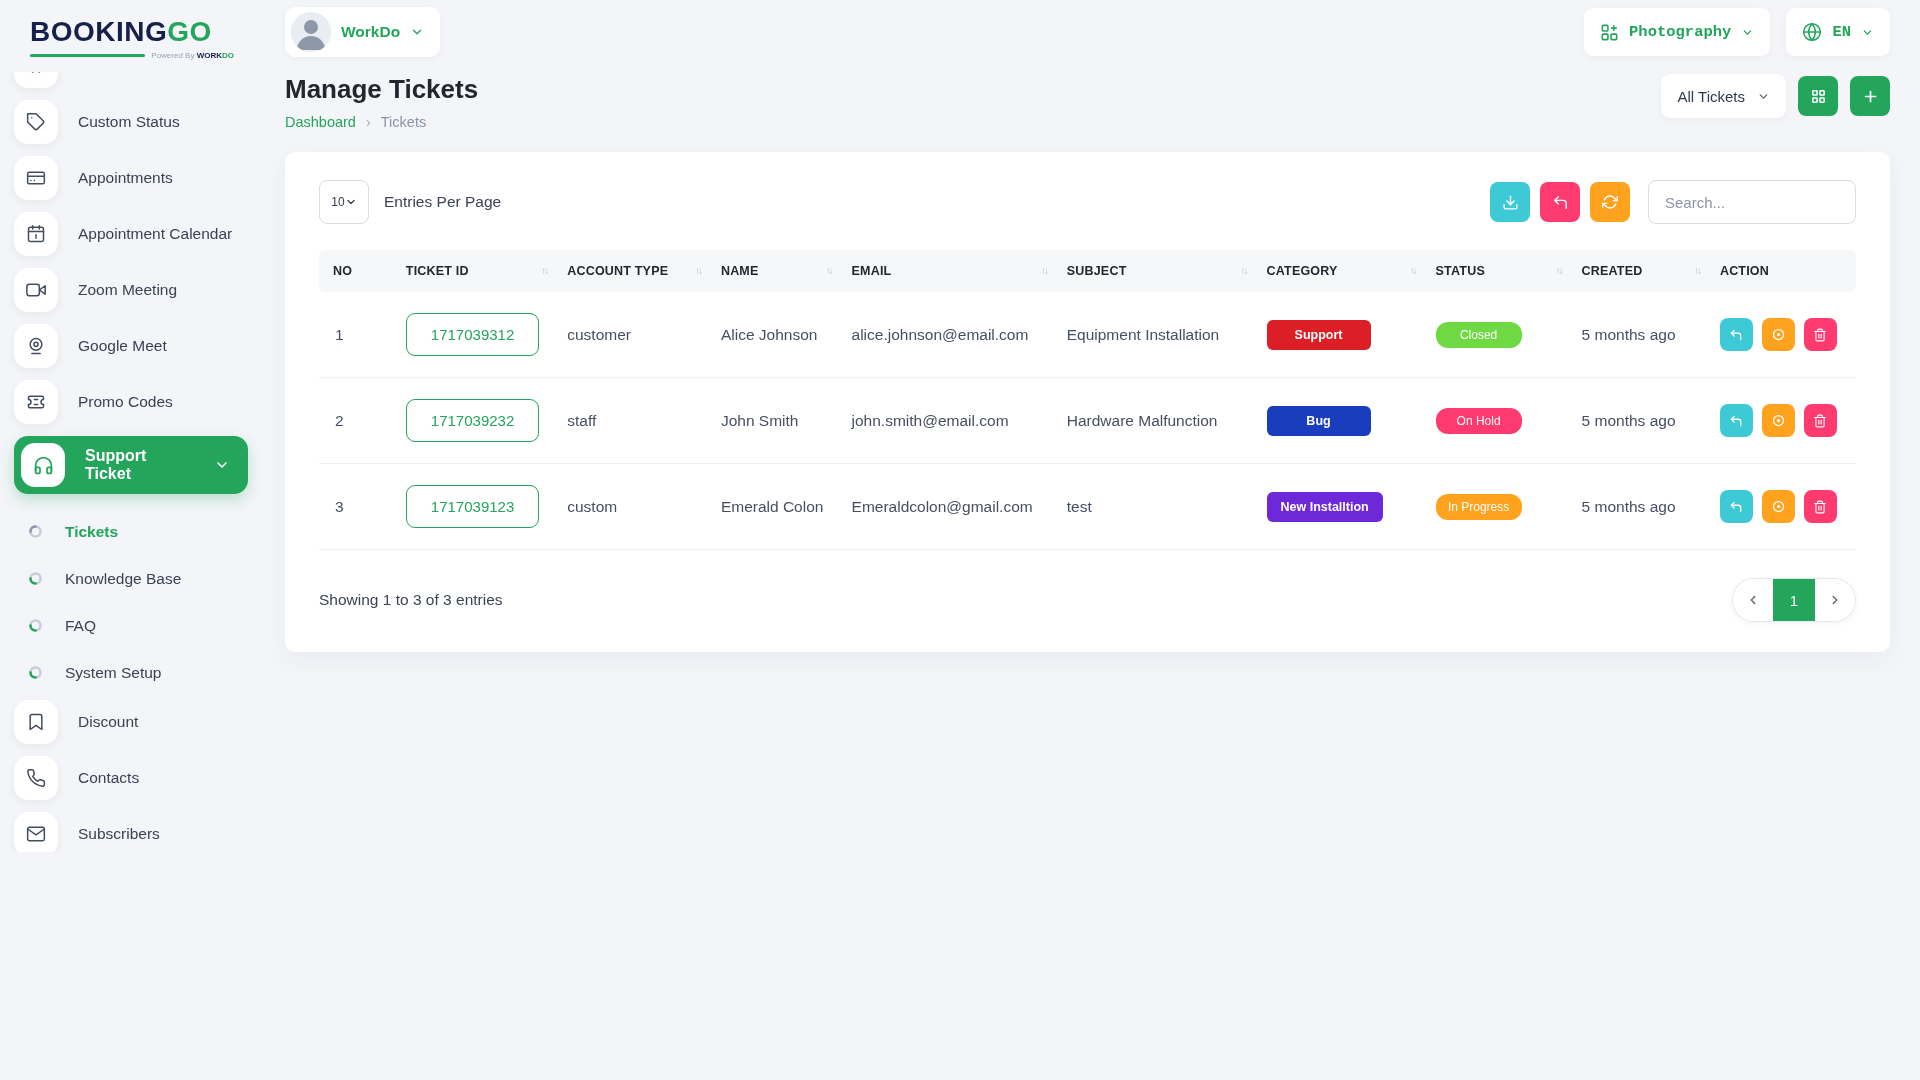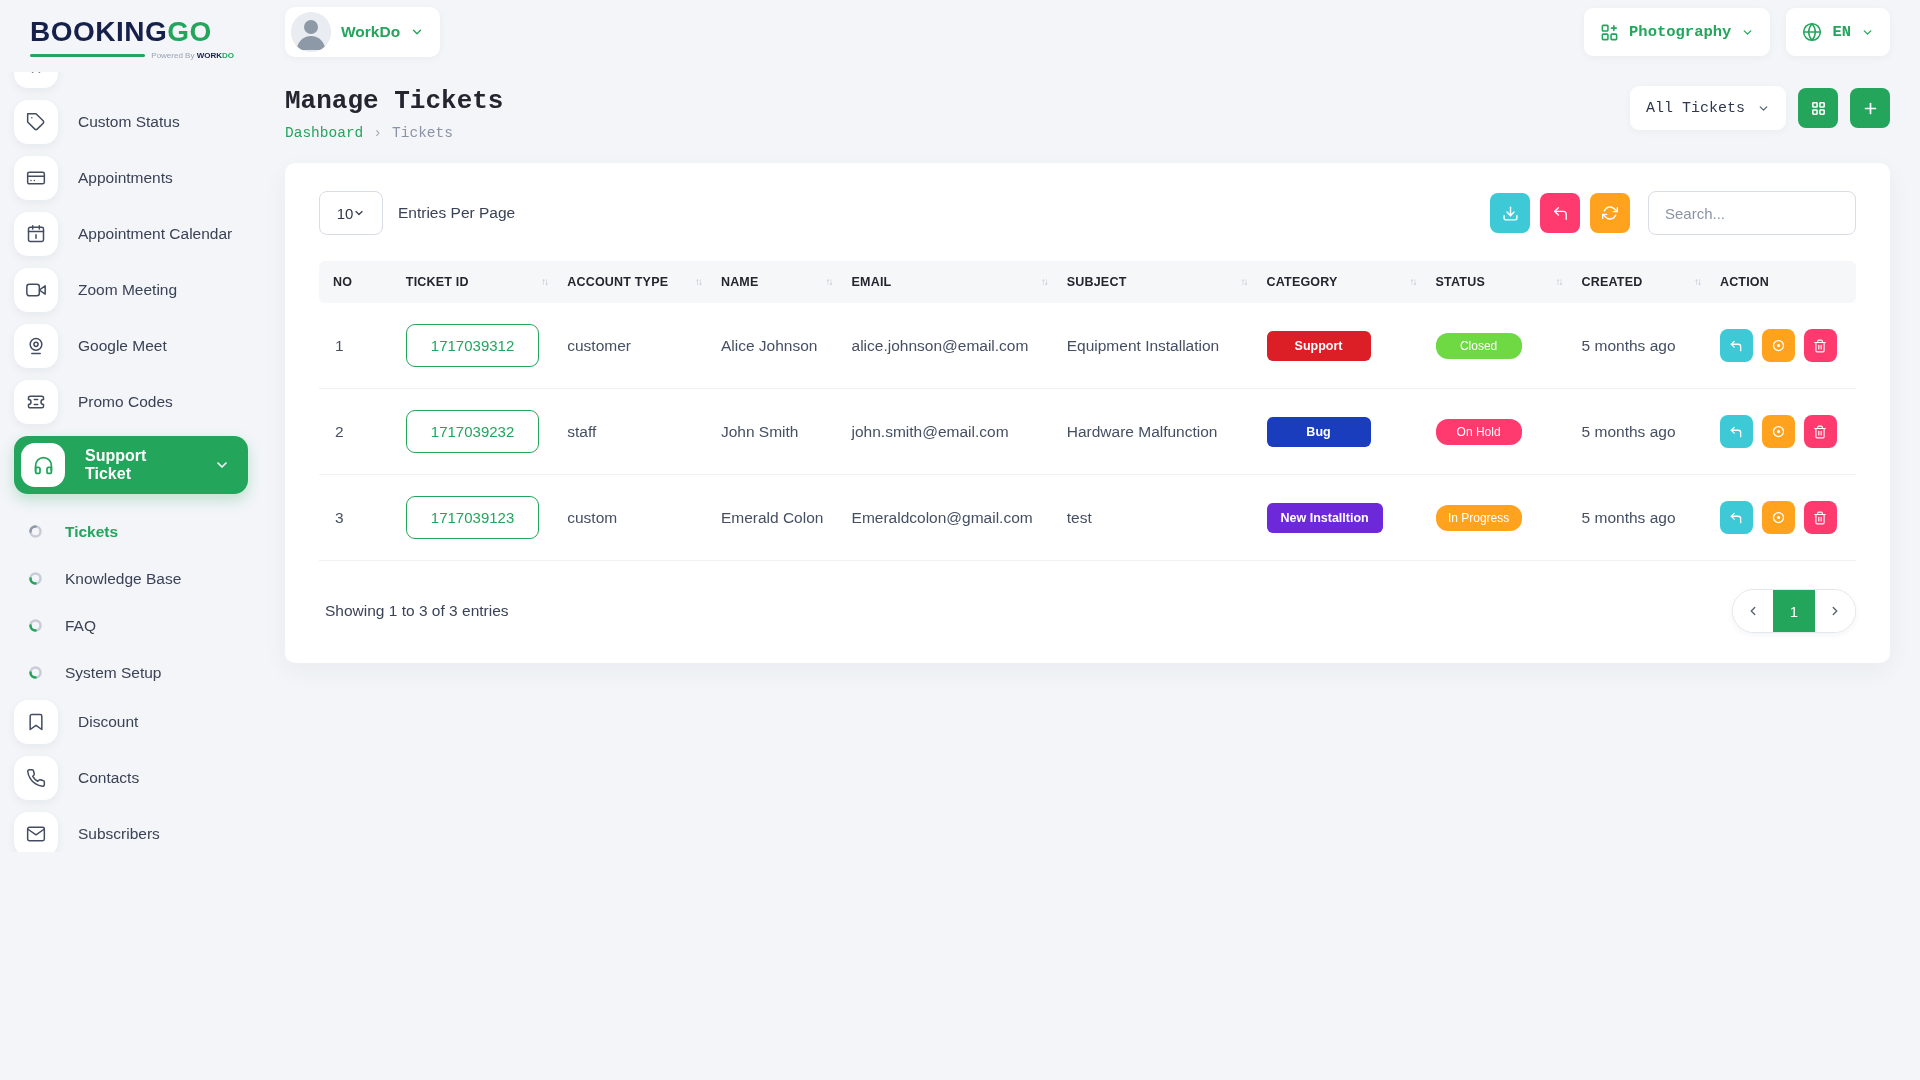--- a/index.html
+++ b/index.html
@@ -56,34 +56,34 @@
 
   .topbar { height: 52px; margin-top: 6px; display: flex; align-items: center; justify-content: space-between; }
   .user-pill { background: #fff; border-radius: 10px; padding: 5px 16px 5px 6px; display: flex; align-items: center; gap: 10px; cursor: pointer; box-shadow: 0 2px 8px rgba(25,40,70,.04); }
   .avatar { width: 40px; height: 40px; border-radius: 50%; overflow: hidden; background: #e9edf1; }
   .user-name { color: #23A55C; font-size: 15.5px; font-weight: 600; }
   .green { color: #23A55C; }
   .top-right { display: flex; gap: 16px; font-family: Liberation Mono, monospace; }
   .pill-btn { background: #fff; border: none; border-radius: 9px; padding: 0 16px; height: 48px; display: flex; align-items: center; gap: 10px; cursor: pointer; box-shadow: 0 2px 8px rgba(25,40,70,.04); font-family: inherit; }
   .pill-btn .pill-label { color: #23A55C; font-size: 15.5px; font-weight: 600; }
 
-  .page-head { margin-top: 28px; display: flex; justify-content: space-between; align-items: flex-start; font-family: Liberation Mono, monospace; }
+  .page-head { margin-top: 16px; display: flex; justify-content: space-between; align-items: flex-start; }
   .page-title { font-size: 26px; font-weight: 700; color: #23262f; }
   .breadcrumb { margin-top: 9px; display: flex; align-items: center; gap: 10px; font-size: 14.5px; }
   .crumb-link { color: #23A55C; text-decoration: none; cursor: pointer; }
   .crumb-sep { color: #a3abb8; }
   .crumb-current { color: #8a94a6; }
   .head-controls { display: flex; align-items: center; gap: 12px; }
   .filter-pill { background: #fff; border: none; border-radius: 9px; height: 44px; padding: 0 16px; display: flex; align-items: center; gap: 12px; font-size: 15px; color: #2e384d; cursor: pointer; box-shadow: 0 2px 8px rgba(25,40,70,.04); font-family: inherit; justify-content: flex-end; }
   .sq-btn { width: 40px; height: 40px; border: none; border-radius: 8px; background: #23A55C; color: #fff; display: flex; align-items: center; justify-content: center; cursor: pointer; }
 
   
   .card { margin-top: 22px; background: #fff; border-radius: 10px; padding: 28px 34px 30px; box-shadow: 0 8px 24px rgba(30,55,90,.05); }
   .card-toolbar { display: flex; align-items: center; }
-  .per-page { width: 64px; height: 44px; border: 1px solid #d8dce3; border-radius: 8px; display: flex; align-items: center; justify-content: center; font-size: 15px; color: #2e384d; cursor: pointer; background: #fff; }
+  .per-page { width: 50px; height: 44px; border: 1px solid #d8dce3; border-radius: 8px; display: flex; align-items: center; justify-content: center; font-size: 12px; color: #2e384d; cursor: pointer; background: #fff; }
   .entries-label { margin-left: 15px; font-size: 15.5px; color: #3a4255; }
   .toolbar-spacer { flex: 1; }
   .act-sq { width: 40px; height: 40px; border: none; border-radius: 8px; color: #fff; display: flex; align-items: center; justify-content: center; cursor: pointer; margin-left: 10px; }
   .search-input { margin-left: 18px; width: 208px; height: 44px; border: 1px solid #d8dce3; border-radius: 8px; padding: 0 16px; font-size: 15px; font-family: inherit; color: #3a4255; outline: none; background: #fff; }
   .search-input::placeholder { color: #8a94a6; }
 
   table { width: 100%; border-collapse: collapse; margin-top: 26px; }
   thead th { background: #f6f7f9; text-align: left; font-size: 12.5px; font-weight: 700; color: #23262f; padding: 14px 10px; letter-spacing: .2px; white-space: nowrap; }
   thead th:first-child { border-radius: 6px 0 0 6px; padding-left: 14px; }
   thead th:last-child { border-radius: 0 6px 6px 0; }
@@ -92,21 +92,21 @@
   tbody td:first-child { padding-left: 16px; }
   .ticket-id-btn { border: 1.5px solid #23A55C; background: transparent; color: #23A55C; border-radius: 9px; padding: 12px 24px; font-size: 15px; font-family: inherit; cursor: pointer; }
   .badge-cat { display: inline-block; min-width: 104px; text-align: center; padding: 8px 14px; border-radius: 6px; color: #fff; font-size: 12.5px; font-weight: 600; }
   .badge-status { display: inline-block; min-width: 86px; text-align: center; padding: 6px 12px; border-radius: 12px; color: #fff; font-size: 12px; font-weight: 500; }
   .row-actions { display: flex; gap: 9px; }
   .row-act { width: 33px; height: 33px; border: none; border-radius: 8px; color: #fff; display: flex; align-items: center; justify-content: center; cursor: pointer; }
   .bg-teal { background: #3EC9D6; }
   .bg-pink { background: #FF3A6E; }
   .bg-orange { background: #FFA21D; }
 
-  .card-footer { display: flex; justify-content: space-between; align-items: center; margin-top: 28px; margin-left: 6px; }
+  .card-footer { display: flex; justify-content: space-between; align-items: center; margin-top: 28px; }
   .showing { font-size: 15.5px; color: #3a4255; }
   .pagination { display: flex; align-items: stretch; height: 44px; background: #fff; border: 1px solid #e4e7eb; border-radius: 22px; overflow: hidden; box-shadow: 0 2px 6px rgba(25,40,70,.05); }
   .page-prev, .page-next { width: 40px; display: flex; align-items: center; justify-content: center; color: #5a6575; cursor: pointer; background: #fff; border: none; }
   .page-num { width: 42px; display: flex; align-items: center; justify-content: center; background: #23A55C; color: #fff; font-size: 15px; cursor: pointer; border: none; }
 </style>
 </head>
 <body>
 
 <aside class="sidebar">
   <div class="logo-wrap">

